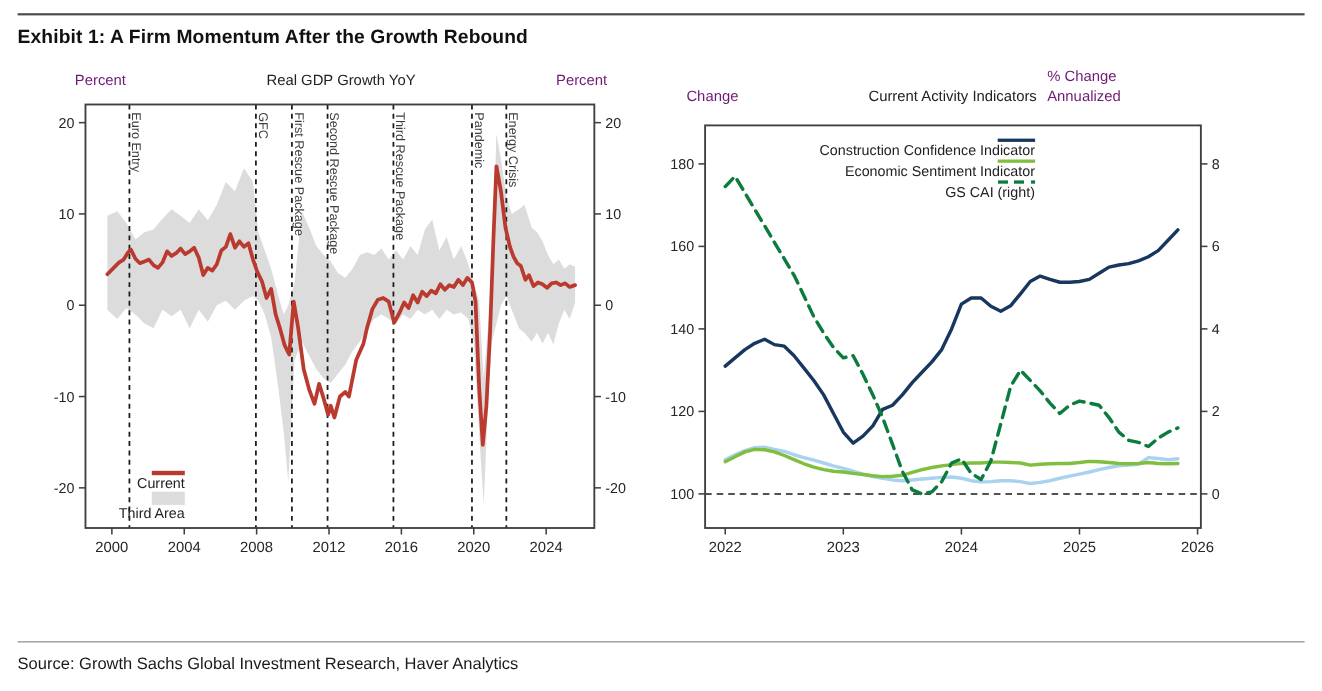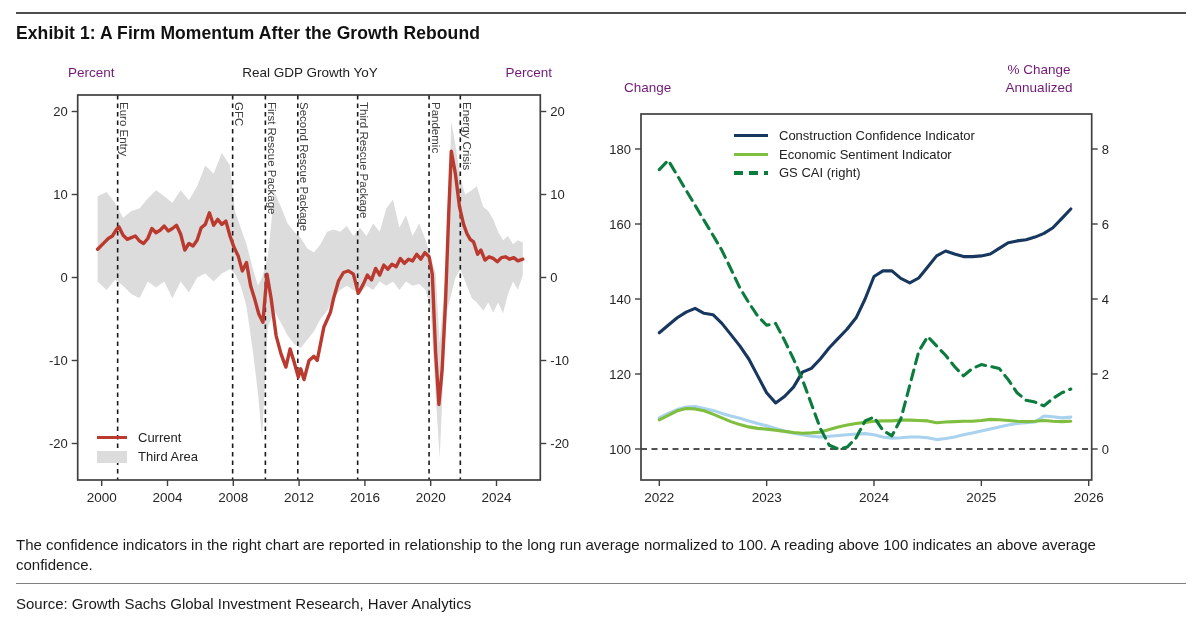--- a/index.html
+++ b/index.html
@@ -12,23 +12,23 @@
   #charts-svg { position:absolute; left:0; top:0; }
   .top-rule   { left:16px; top:12px; width:1170px; height:2px; background:#4d4d4d; }
   .page-title { left:16px; top:23px; font-size:17.5px; font-weight:bold; color:#111111; letter-spacing:.1px;text-align:right; }
   .ax-label   { font-size:13.5px; color:#701a75; }
   .chart-title{ font-size:13.5px; color:#222222; text-align:center; }
   .lbl-percent-left  { left:68px;  top:65px; }
   .lbl-gdp-title     { left:160px; top:65px; width:300px; }
   .lbl-percent-right { left:460px; top:65px; width:92px; text-align:right; }
   .lbl-index         { left:624px; top:80px; }
   .lbl-cai-title     { left:716px; top:80px; width:300px; }
-  .lbl-pct-change    { left:987px; top:61px; width:104px; text-align:center; line-height:18px; }
+  .lbl-pct-change    { left:952px; top:61px; width:104px; text-align:left; line-height:18px; }
   .legend { font-size:13px; color:#222222; }
-  .legend-row { display:flex; align-items:center; height:19px; }
+  .legend-row { display:flex; align-items:flex-end; height:19px;flex-direction:column; }
   .legend-right .legend-row { height:18.8px; }
   .sw { display:inline-block; flex:none; }
   .sw-line { width:30px; height:3.5px; }
   .sw-area { width:30px; height:12px; }
   .legend-right .sw { width:34px; height:3.2px; }
   .legend-row span.txt { margin-left:11px; white-space:nowrap; }
   .legend-left  { left:97px;  top:428px; }
   .legend-right { left:734px; top:126px; }
   .footnote { left:16px; top:535px; width:1140px; font-size:15px; line-height:19.5px; color:#1a1a1a; }
   .divider  { left:16px; top:583px; width:1170px; height:1px; background:#808080; }
@@ -130,20 +130,21 @@
     </svg>
 
   <div class="abs top-rule"></div>
   <div class="abs page-title">Exhibit 1: A Firm Momentum After the Growth Rebound</div>
 
   <div class="abs ax-label lbl-percent-left">Percent</div>
   <div class="abs chart-title lbl-gdp-title">Real GDP Growth YoY</div>
   <div class="abs ax-label lbl-percent-right">Percent</div>
 
   <div class="abs ax-label lbl-index">Change</div>
+  <div class="abs chart-title lbl-cai-title">Current Activity Indicators</div>
   <div class="abs ax-label lbl-pct-change">% Change Annualized</div>
 
   <div class="abs legend legend-left">
     <div class="legend-row">
       <span class="sw sw-line" style="background: rgb(187, 58, 48);"></span>
       <span class="txt">Current</span>
     </div>
     <div class="legend-row">
       <span class="sw sw-area" style="background: rgb(220, 220, 220);"></span>
       <span class="txt">Third Area</span>
@@ -158,17 +159,16 @@
     <div class="legend-row">
       <span class="sw" style="background: rgb(127, 190, 63);"></span>
       <span class="txt">Economic Sentiment Indicator</span>
     </div>
     <div class="legend-row">
       <span class="sw" style="background: repeating-linear-gradient(90deg, rgb(11, 123, 62) 0px, rgb(11, 123, 62) 9px, transparent 9px, transparent 15px);"></span>
       <span class="txt">GS CAI (right)</span>
     </div>
   </div>
 
-  <div class="abs footnote">The confidence indicators in the right chart are reported in relationship to the long run average normalized to 100. A reading above 100 indicates an above average confidence.</div>
   <div class="abs divider"></div>
   <div class="abs source">Source: Growth Sachs Global Investment Research, Haver Analytics</div>
 
 </div>
 
 </body></html>

